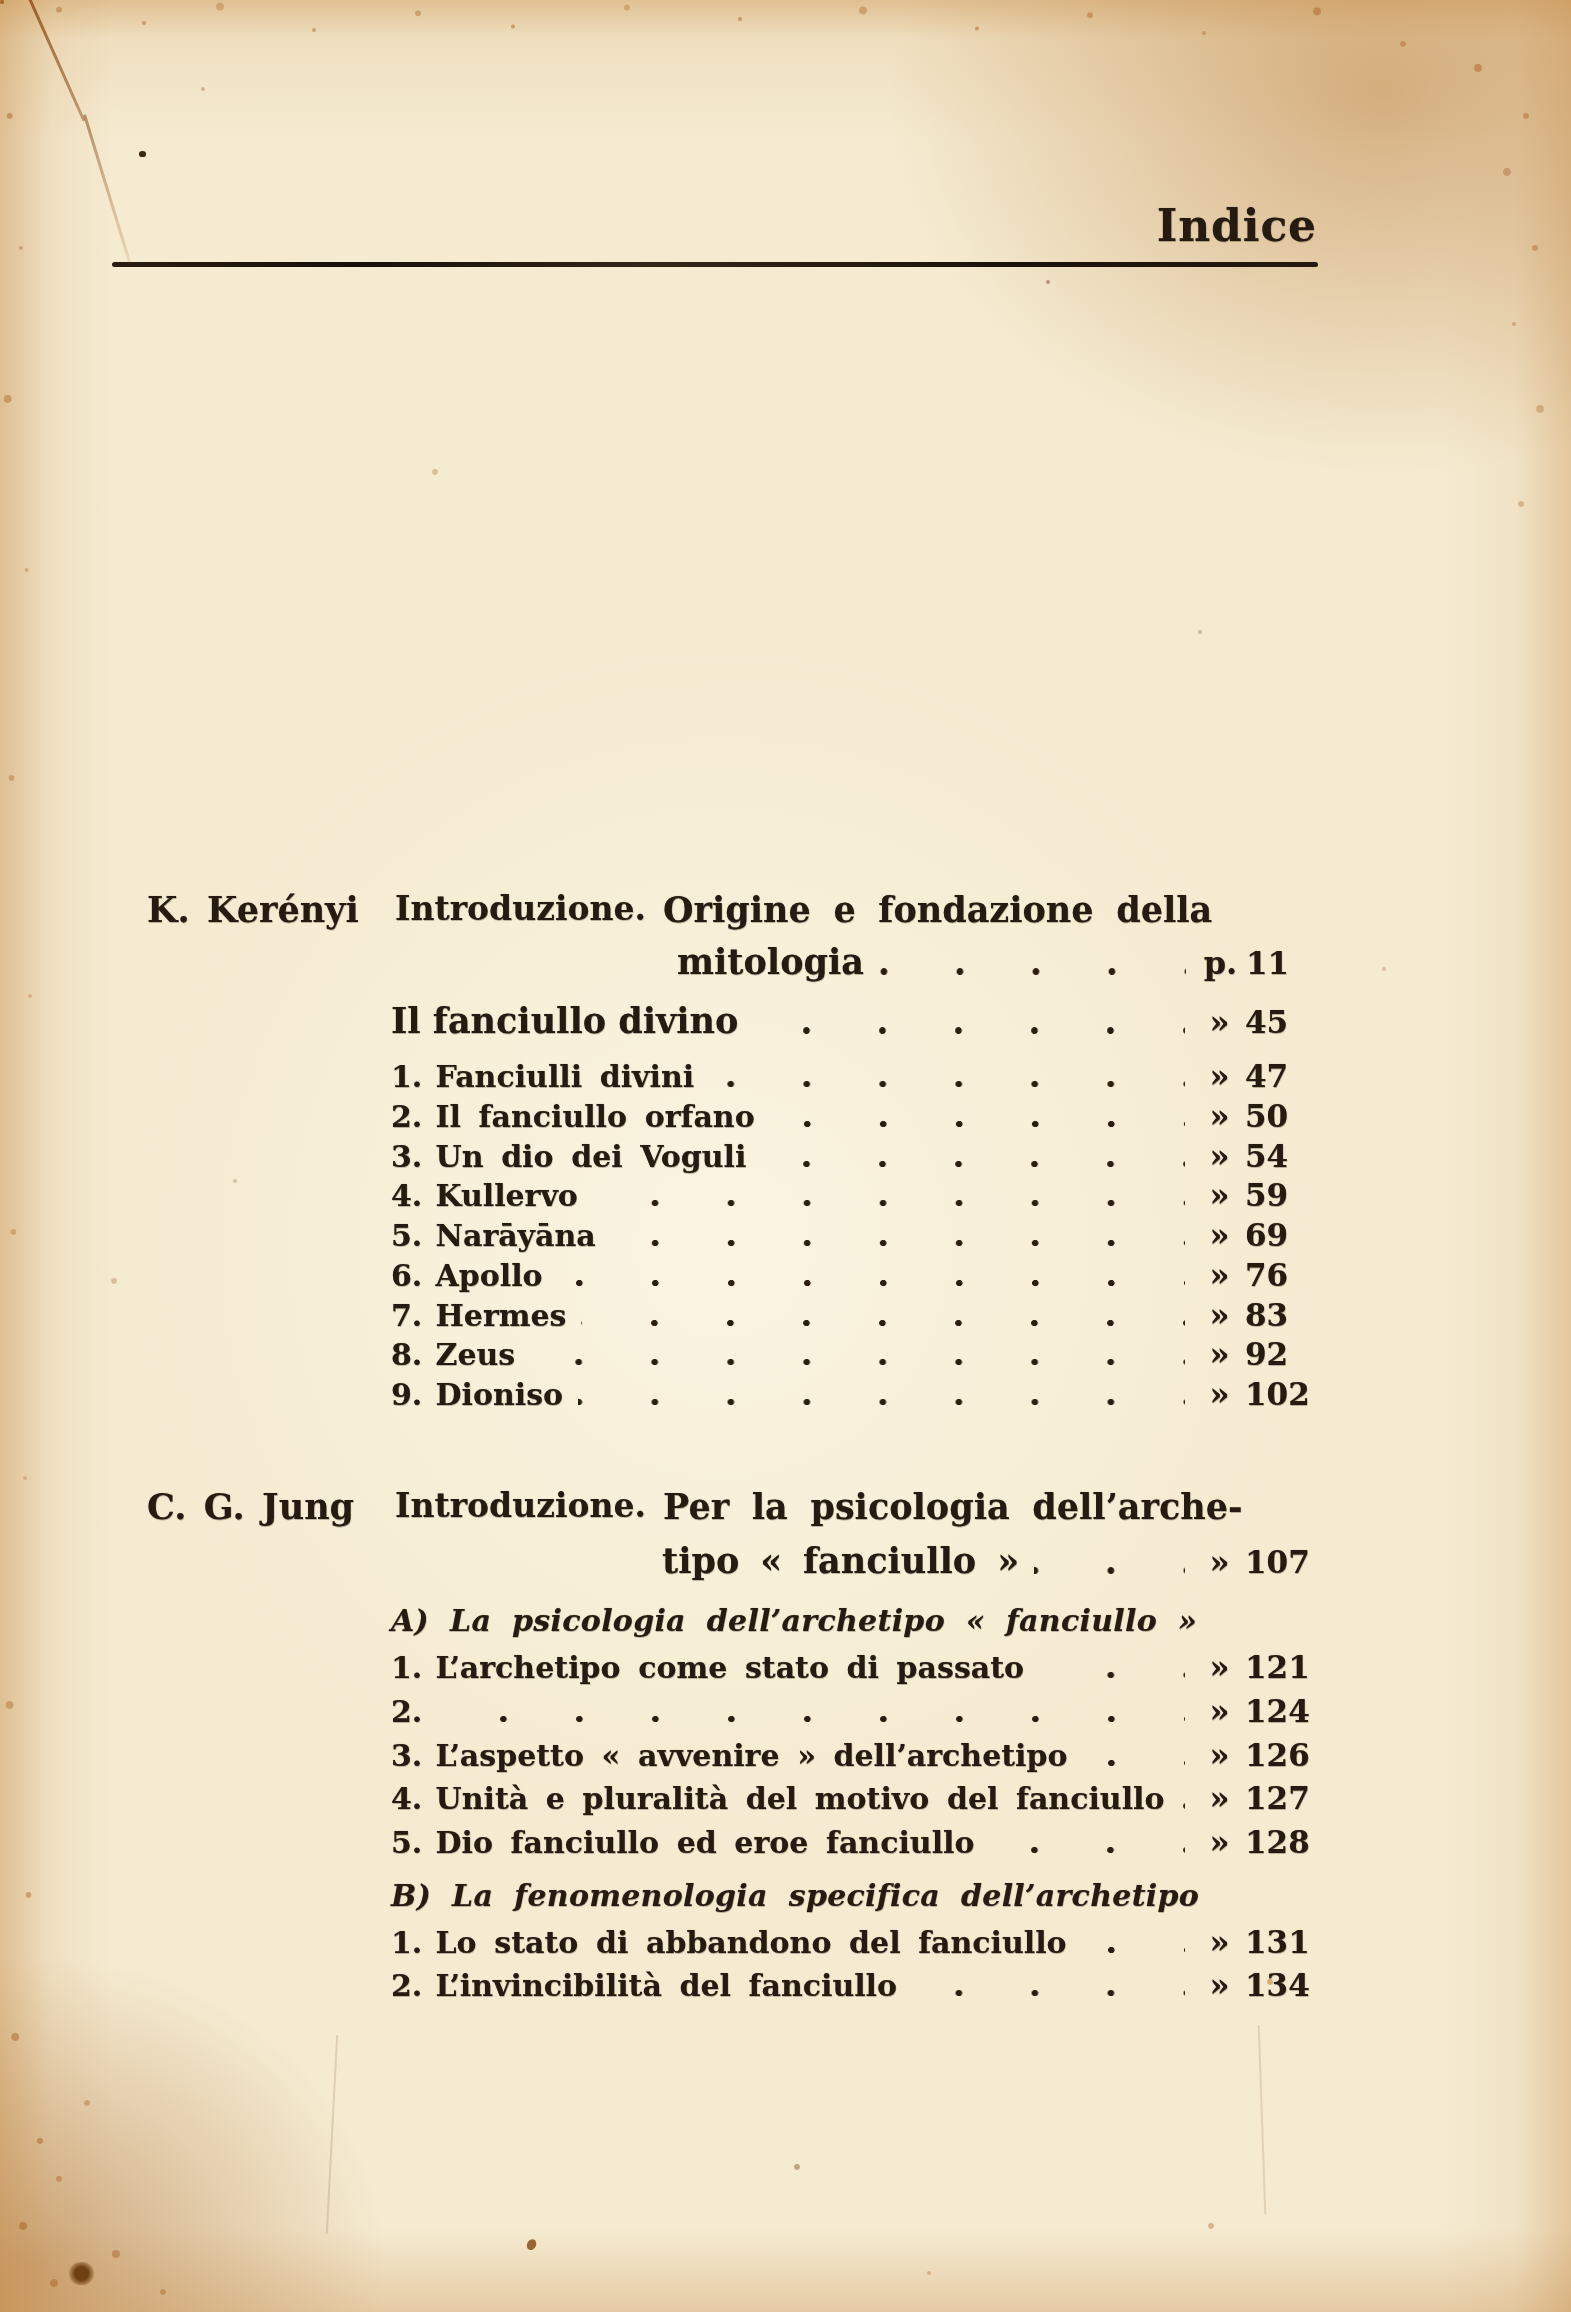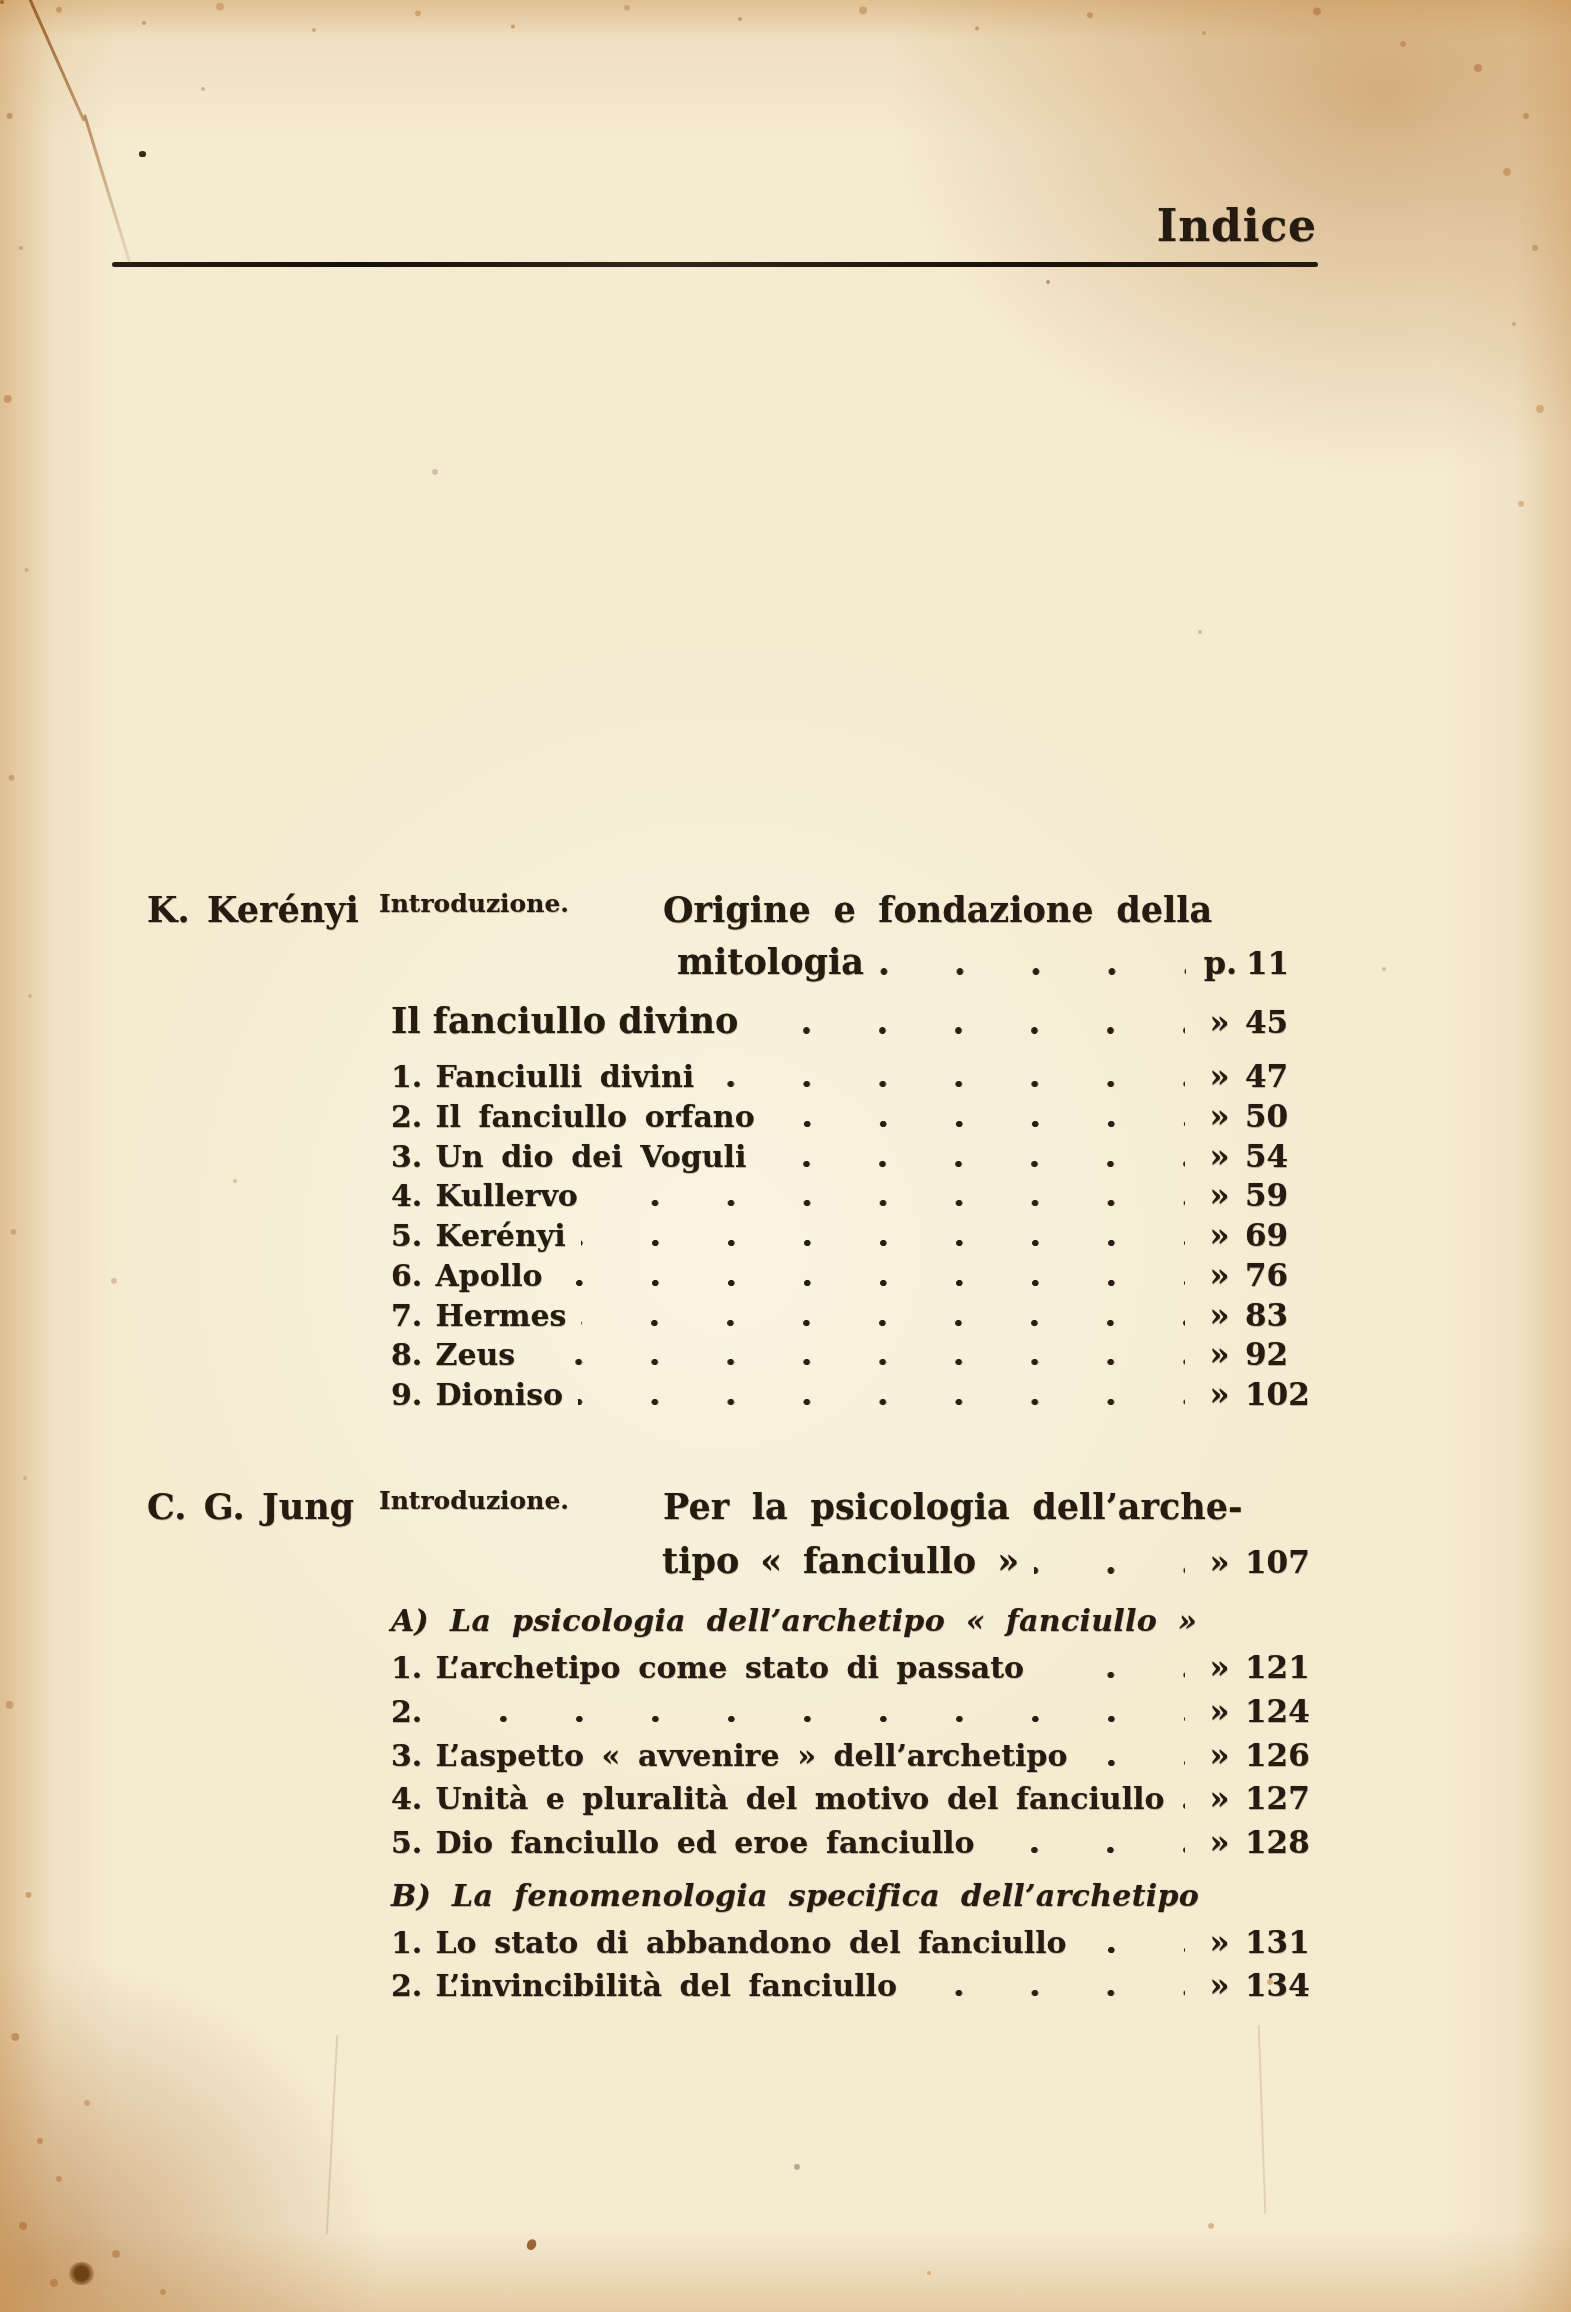--- a/index.html
+++ b/index.html
@@ -25,21 +25,21 @@
     font-size:44px;font-weight:bold;letter-spacing:0.9px;line-height:1;
   }
   .rule{
     position:absolute;left:112px;top:262px;width:1206px;height:4.7px;border-radius:2.8px;
     background:linear-gradient(90deg,#2a1e12,#17100a 20%,#33271a 45%,#1a120b 75%,#241a10);
   }
   .row{position:absolute;display:flex;align-items:baseline;line-height:1.15;white-space:nowrap;}
   .header-row{height:49px;}
   .header-row > span{position:absolute;top:0;}
   .author{left:0;font-size:35px;font-weight:bold;word-spacing:0.15em;text-align:right;}
-  .label{left:232px;font-size:25px;font-weight:bold;}
+  .label{left:248px;font-size:33px;font-weight:bold;}
   .title-part{left:516px;font-size:35px;font-weight:bold;word-spacing:0.30em;}
   .line2-row{font-size:35px;font-weight:bold;}
   .line2-row .txt{word-spacing:0.25em;}
   .subhead-row{font-size:35px;font-weight:bold;}
   .item-row{font-size:30px;font-weight:bold;}
   .item-row .txt{word-spacing:0.24em;}
   .heading-row{font-size:30px;font-weight:bold;font-style:italic;letter-spacing:0.3px;}
   .heading-row .txt{word-spacing:0.34em;}
   .num{margin-right:13.2px;}
   .leader{
@@ -133,21 +133,21 @@
       </div>
       <div class="row item-row" style="top: 1177px; left: 391px; width: 929px;">
         <span class="num txt ink">4.</span>
         <span class="txt ink">Kullervo</span>
         <span class="leader ink"></span>
         <span class="marker ink">»</span>
         <span class="pagenum ink">59</span>
       </div>
       <div class="row item-row" style="top: 1217px; left: 391px; width: 929px;">
         <span class="num txt ink">5.</span>
-        <span class="txt ink">Kerényi</span>
+        <span class="txt ink">Narāyāna</span>
         <span class="leader ink"></span>
         <span class="marker ink">»</span>
         <span class="pagenum ink">69</span>
       </div>
       <div class="row item-row" style="top: 1257px; left: 391px; width: 929px;">
         <span class="num txt ink">6.</span>
         <span class="txt ink">Apollo</span>
         <span class="leader ink"></span>
         <span class="marker ink">»</span>
         <span class="pagenum ink">76</span>

